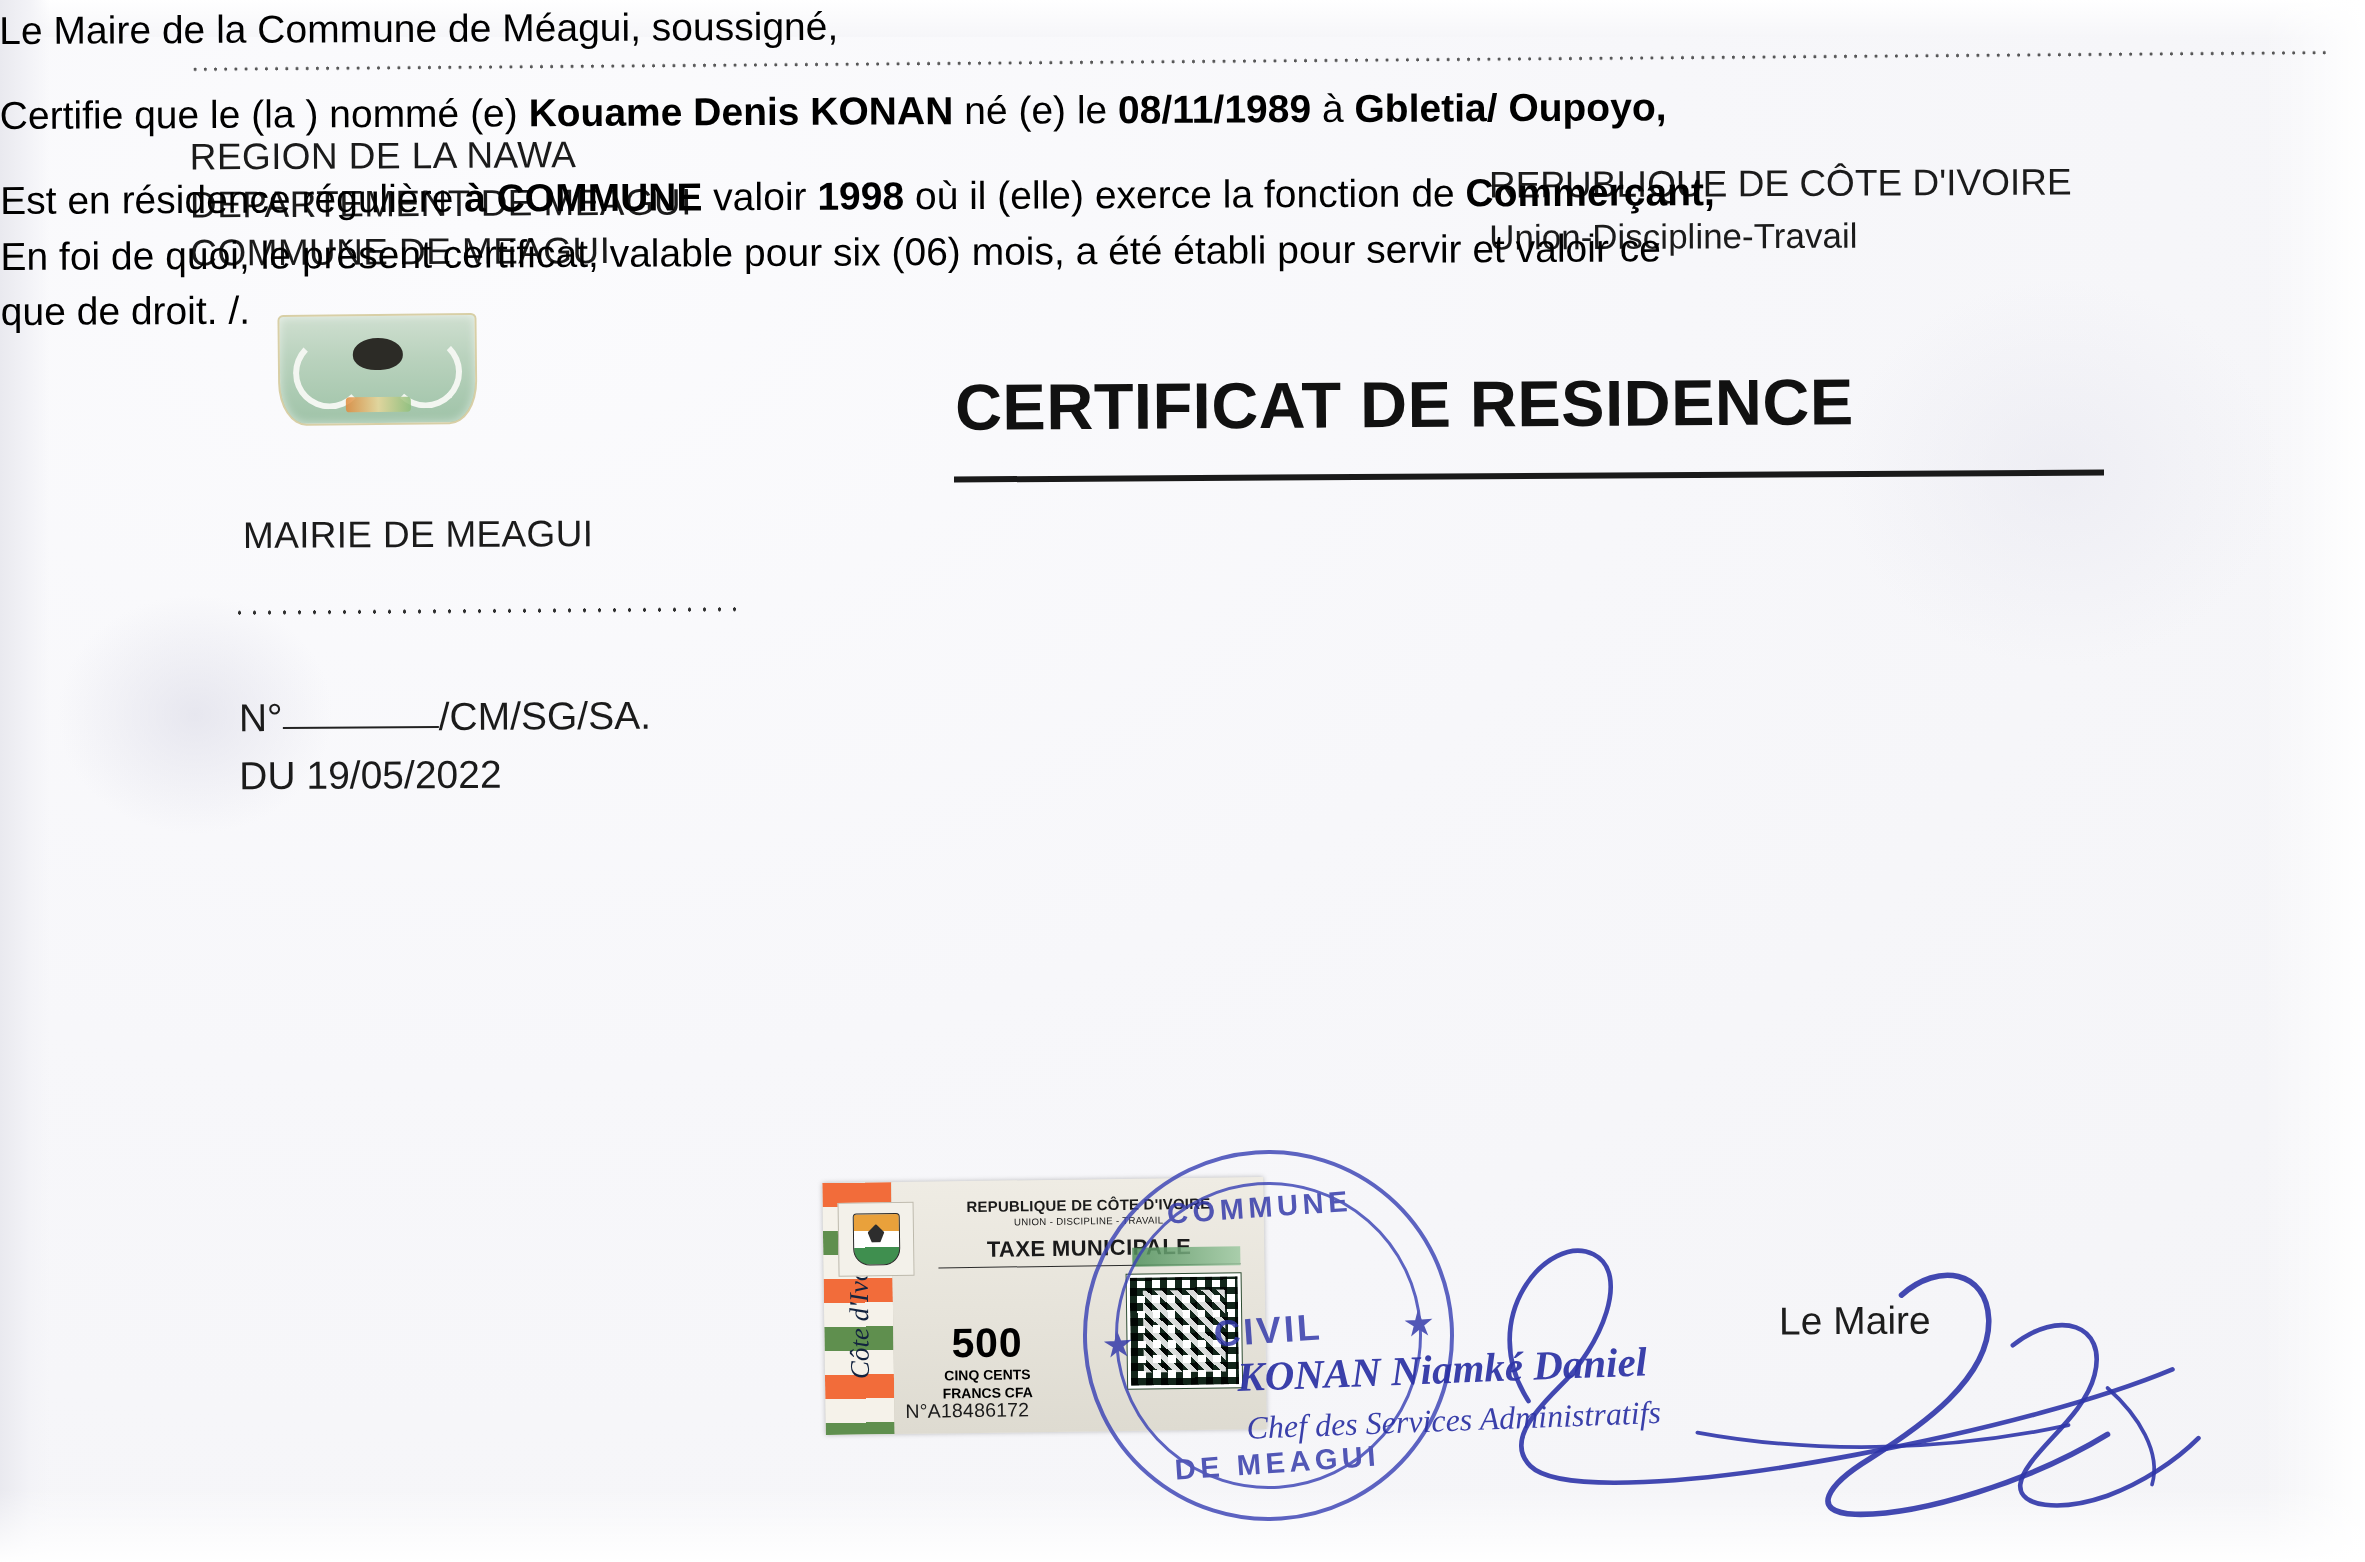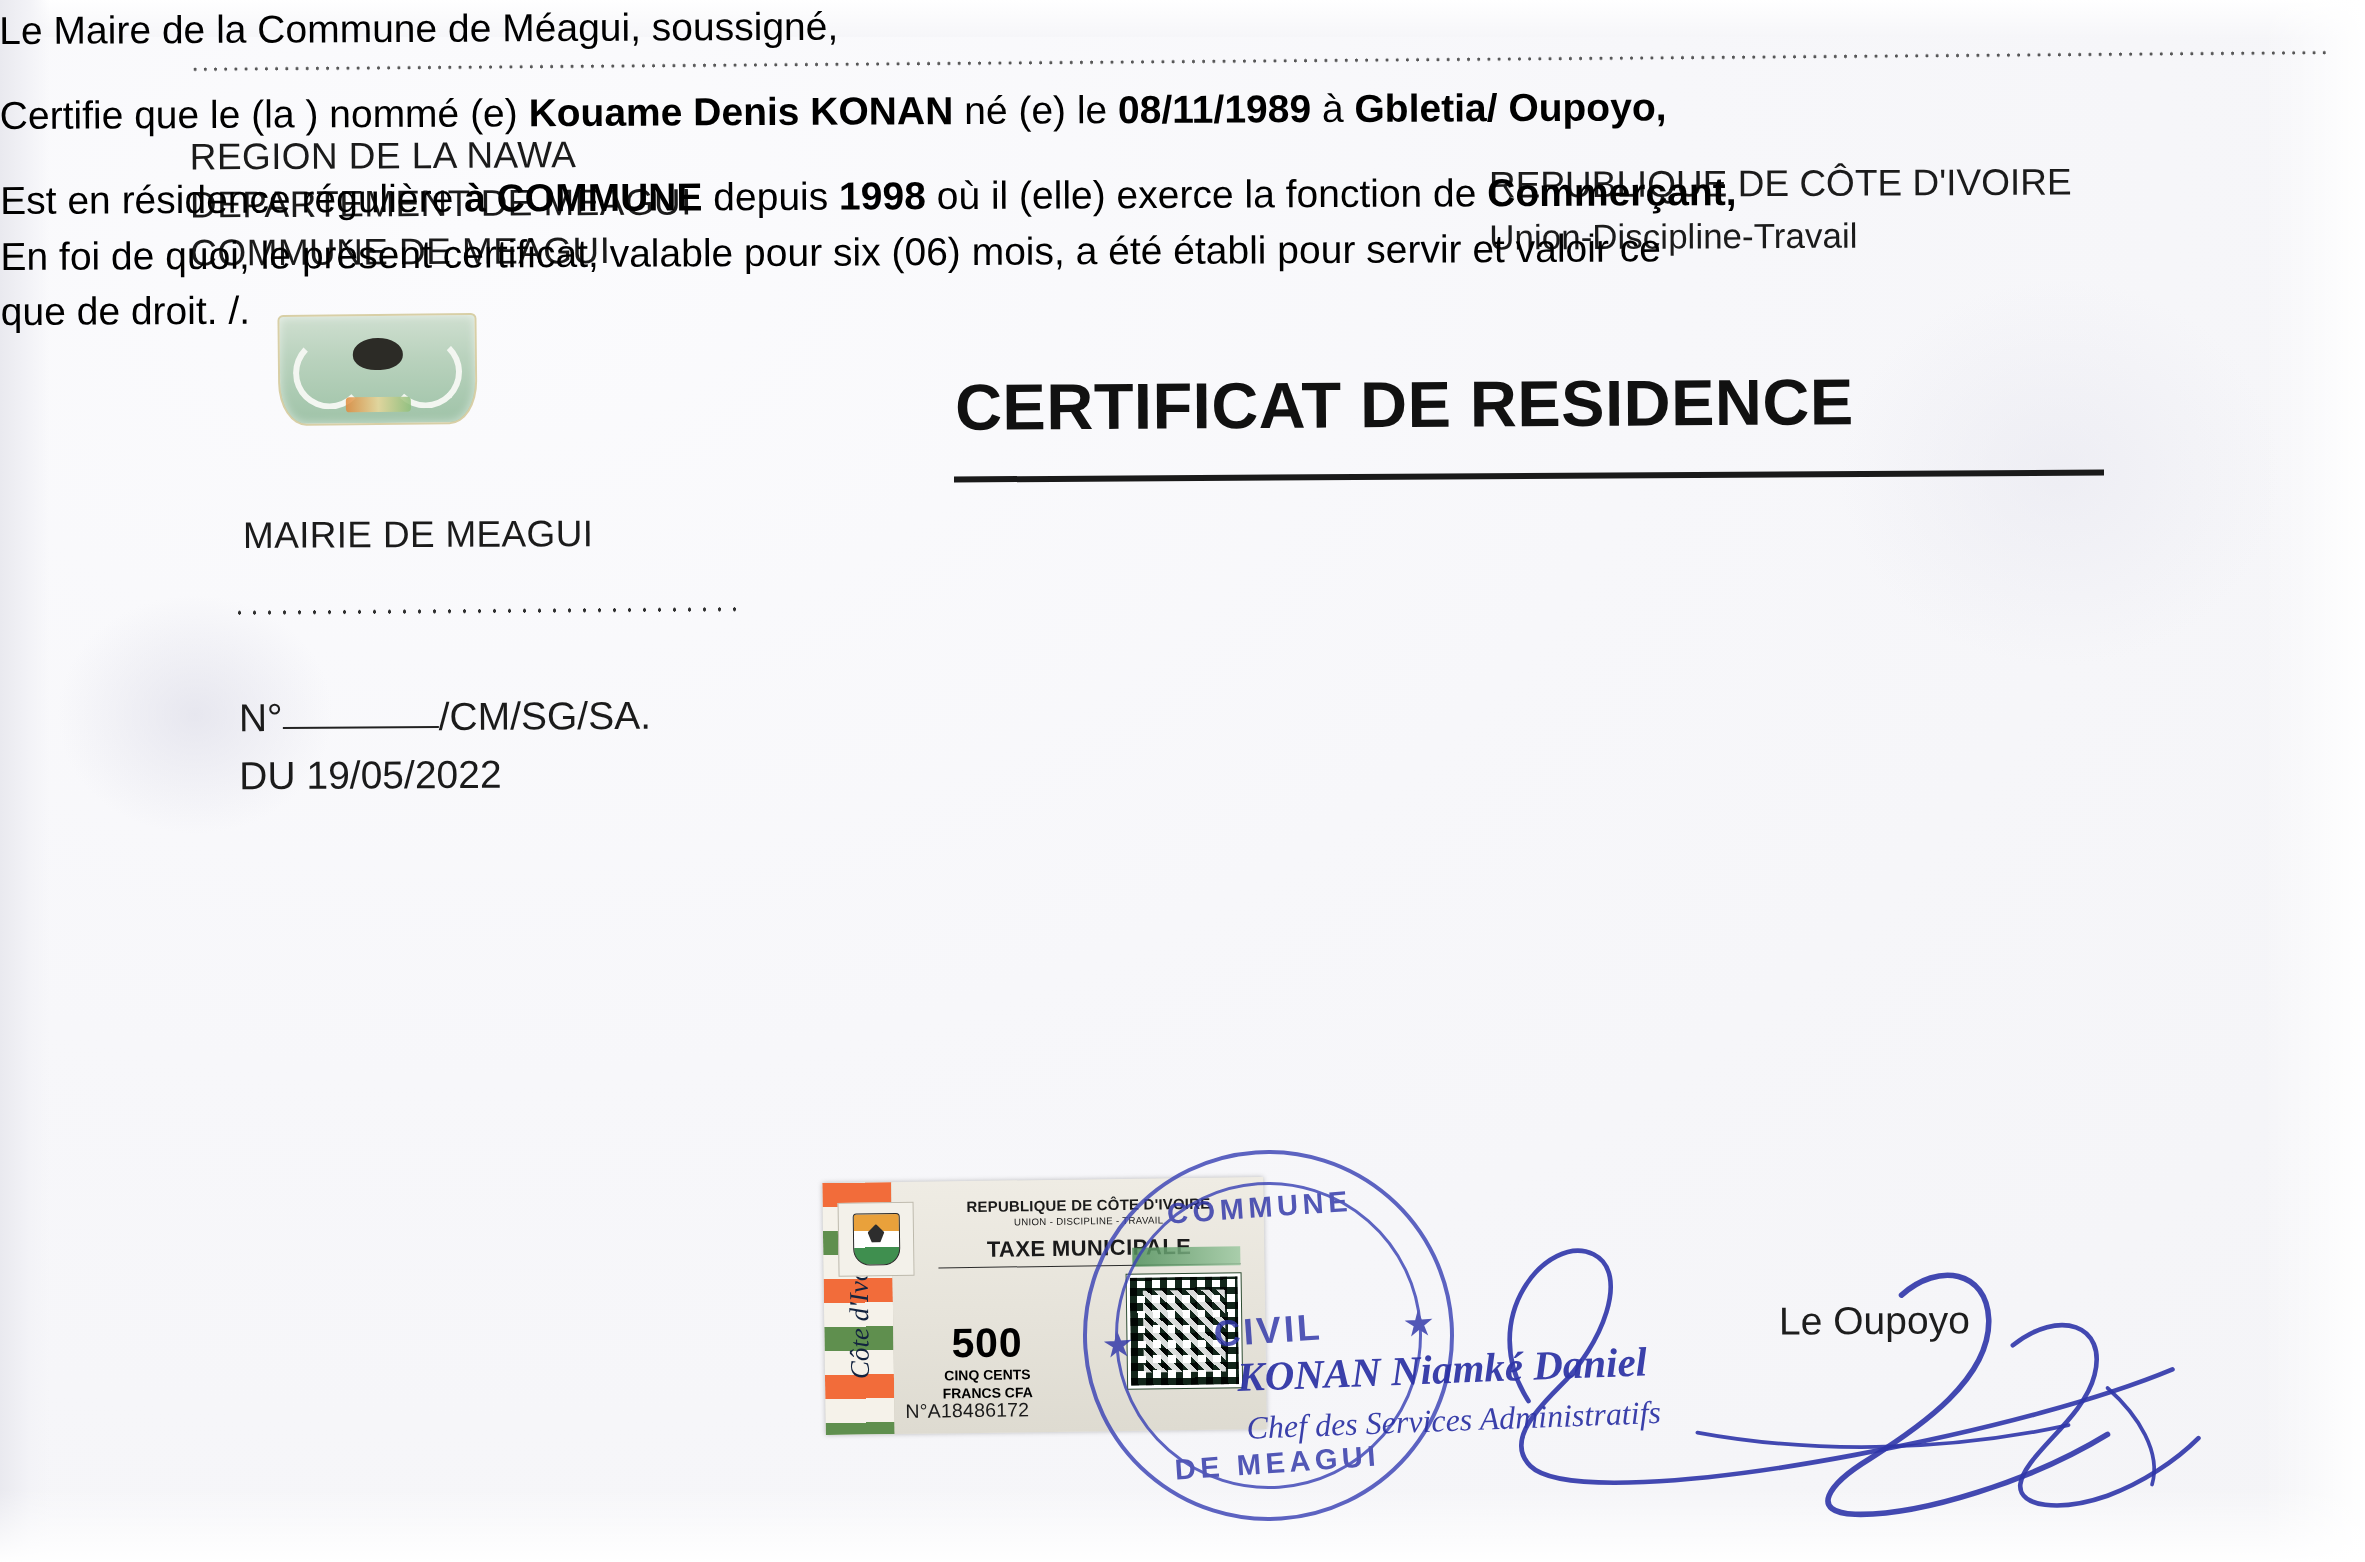--- a/index.html
+++ b/index.html
@@ -368,21 +368,21 @@
     <div><span>N°</span><span class="blankrule"></span><span>/CM/SG/SA.</span></div>
     <div><span>DU</span>
       <span>19/05/2022</span></div>
   </div>
 
   <div id="body">
     <p>Le Maire de la Commune de Méagui, soussigné,</p>
 
     <p><span>Certifie que le (la ) nommé (e) </span><b>Kouame Denis KONAN</b><span> né (e) le </span><b>08/11/1989</b><span> à </span><b>Gbletia/ Oupoyo,</b></p>
 
-    <p class="tight"><span>Est en résidence régulière </span><b>à COMMUNE</b><span> depuis </span><b>1998</b><span> où il (elle) exerce la fonction de </span><b>Commerçant,</b></p>
+    <p class="tight"><span>Est en résidence régulière </span><b>à COMMUNE</b><span> valoir </span><b>1998</b><span> où il (elle) exerce la fonction de </span><b>Commerçant,</b></p>
 
     <p class="tight">En foi de quoi, le présent certificat, valable pour six (06) mois, a été établi pour servir et valoir ce</p>
     <p>que de droit. /.</p>
   </div>
 
   <div id="stamp">
     <div class="side"></div>
     <div class="side-label">
       <span>Côte d'Ivoire</span>
     </div>
@@ -414,21 +414,21 @@
     <div class="arc-bot">DE MEAGUI</div>
     <div class="star l">★</div>
     <div class="star r">★</div>
   </div>
 
   <div id="officer">
     <div class="name">KONAN Niamké Daniel</div>
     <div class="role">Chef des Services Administratifs</div>
   </div>
 
-  <div id="lemaire">Le  Oupoyo</div>
+  <div id="lemaire">Le  Maire</div>
 
   <div id="signature">
     <svg viewBox="0 0 860 350" preserveAspectRatio="none">
       <path class="ink" stroke-width="5" d="M118,210 C60,120 140,28 188,52 C228,72 198,150 150,196 C120,226 96,256 120,280 C150,310 300,300 470,268 C620,240 740,206 812,176"></path>
       <path class="ink" stroke-width="6" d="M520,96 C560,60 612,70 614,122 C616,186 540,238 486,272 C440,300 420,330 470,332 C540,334 660,296 742,246"></path>
       <path class="ink" stroke-width="5" d="M640,150 C690,110 742,128 728,182 C716,230 652,268 648,300 C646,324 690,330 742,312 C780,298 816,274 840,250"></path>
       <path class="ink" stroke-width="4" d="M300,244 C420,266 560,266 700,236"></path>
       <path class="ink" stroke-width="4" d="M742,196 C776,226 800,266 790,300"></path>
     </svg>
   </div>

